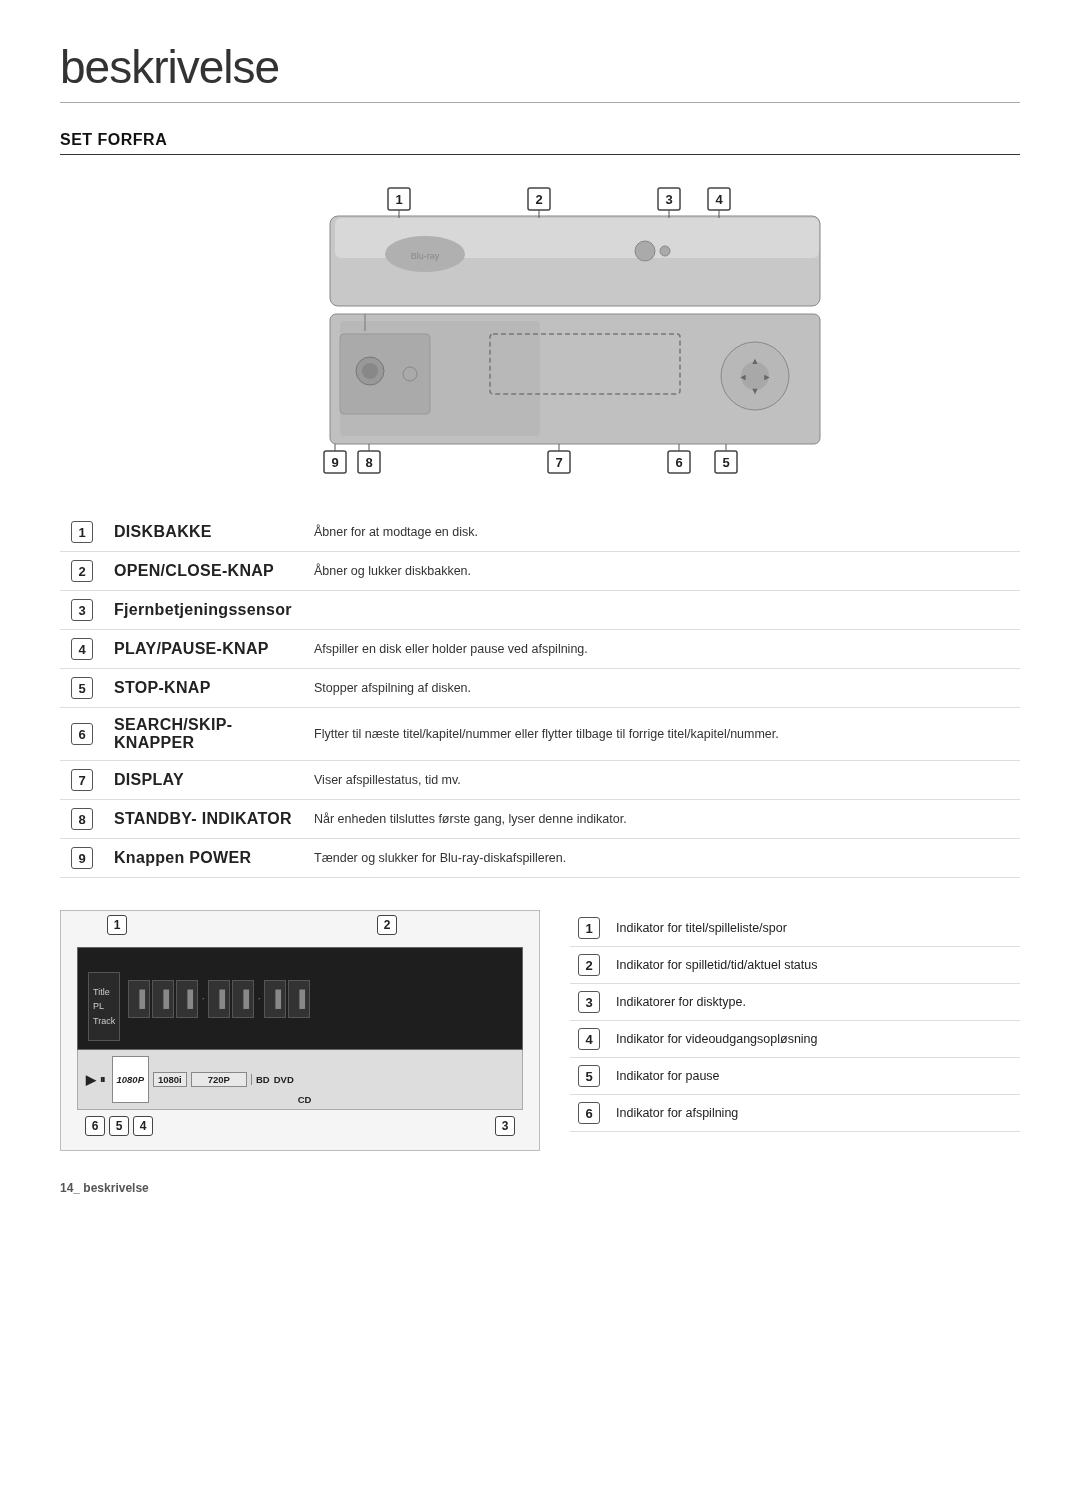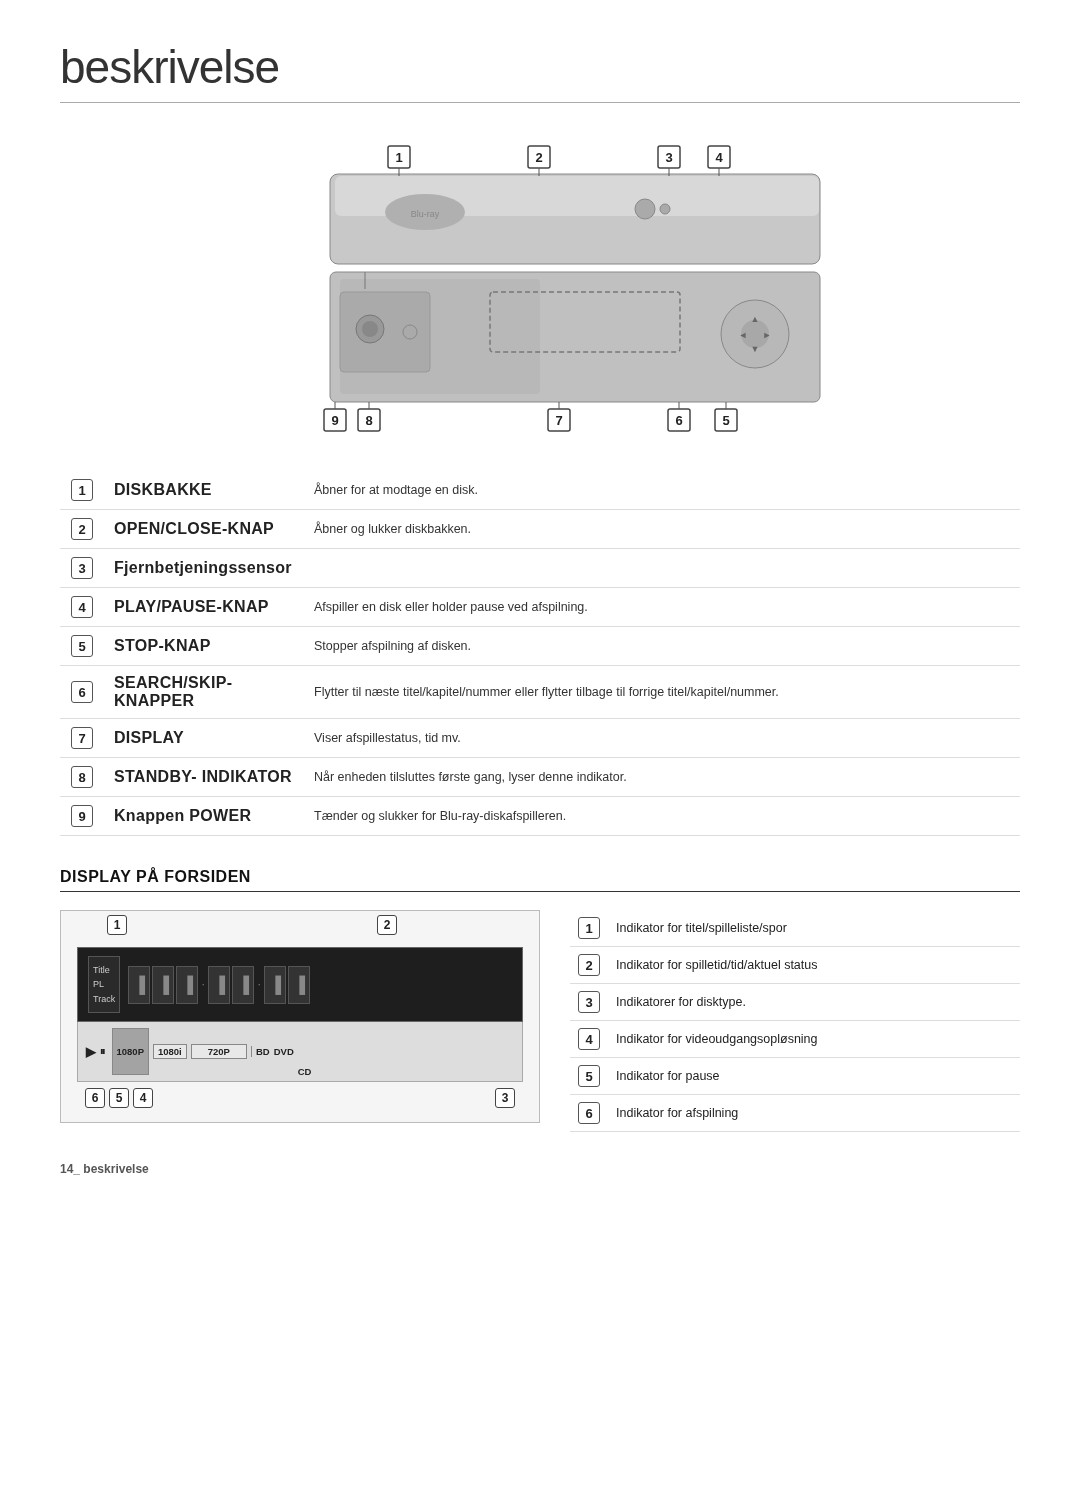--- a/index.html
+++ b/index.html
@@ -134,20 +134,21 @@
       margin-top: 20px;
       font-weight: 700;
     }
   </style>
 </head>
 <body>
 
 <h1 class="page-title">beskrivelse</h1>
 
 <div>
+  <div class="section-heading">SET FORFRA</div>
 
   <div class="diagram-area">
     <svg width="660" height="295" viewBox="0 0 660 295">
 
       <rect x="178" y="2" width="22" height="22" rx="2" fill="white" stroke="#444" stroke-width="1.5"></rect>
       <text x="189" y="18" text-anchor="middle" font-size="13" font-weight="700" fill="#222">1</text>
 
       <rect x="318" y="2" width="22" height="22" rx="2" fill="white" stroke="#444" stroke-width="1.5"></rect>
       <text x="329" y="18" text-anchor="middle" font-size="13" font-weight="700" fill="#222">2</text>
 
@@ -284,34 +285,33 @@
         <span class="num-badge">9</span>
       </td>
       <td>Knappen POWER</td>
       <td>Tænder og slukker for Blu-ray-diskafspilleren.</td>
     </tr>
       </tbody>
   </table>
 </div>
 
 <div class="display-section">
-  <div class="section-heading">DISPLAY PÅ FORSIDEN</div>
 
   <div class="display-grid">
 
     <div class="display-diagram">
 
       <div style="position:relative; display:flex; align-items:flex-start; gap:8px; margin-bottom:6px;">
         <span style="position:absolute; top:-14px; left:30px; display:inline-flex; align-items:center; justify-content:center; width:20px; height:20px; border:1.5px solid #444; border-radius:3px; font-size:12px; font-weight:700; background:#fff;">1</span>
         <span style="position:absolute; top:-14px; left:300px; display:inline-flex; align-items:center; justify-content:center; width:20px; height:20px; border:1.5px solid #444; border-radius:3px; font-size:12px; font-weight:700; background:#fff;">2</span>
       </div>
 
       <div style="margin-top:18px; background:#1e1e1e; border:1px solid #666; padding:8px 10px; display:flex; align-items:center; gap:8px; min-height:70px;">
 
-        <div style="display:flex; flex-direction:column; font-size:9px; color:#ccc; line-height:1.6; border:1px solid #555; padding:6px 4px; background:#2a2a2a;">
+        <div style="display:flex; flex-direction:column; font-size:9px; color:#ccc; line-height:1.6; border:1px solid #555; padding:12px 4px; background:#2a2a2a;margin-top:16px;">
           <span>Title</span>
           <span>PL</span>
           <span>Track</span>
         </div>
 
         <div style="display:flex; gap:2px; flex:1;">
           <div style="width:22px;height:38px;background:#333;border:1px solid #555;display:flex;align-items:center;justify-content:center;color:#888;font-size:16px;">▐</div>
           <div style="width:22px;height:38px;background:#333;border:1px solid #555;display:flex;align-items:center;justify-content:center;color:#888;font-size:16px;">▐</div>
           <div style="width:22px;height:38px;background:#333;border:1px solid #555;display:flex;align-items:center;justify-content:center;color:#888;font-size:16px;">▐</div>
           <div style="width:6px;height:38px;display:flex;align-items:center;justify-content:center;color:#888;font-size:10px;">·</div>
@@ -319,21 +319,21 @@
           <div style="width:22px;height:38px;background:#333;border:1px solid #555;display:flex;align-items:center;justify-content:center;color:#888;font-size:16px;">▐</div>
           <div style="width:6px;height:38px;display:flex;align-items:center;justify-content:center;color:#888;font-size:10px;">·</div>
           <div style="width:22px;height:38px;background:#333;border:1px solid #555;display:flex;align-items:center;justify-content:center;color:#888;font-size:16px;">▐</div>
           <div style="width:22px;height:38px;background:#333;border:1px solid #555;display:flex;align-items:center;justify-content:center;color:#888;font-size:16px;">▐</div>
         </div>
       </div>
 
       <div style="background:#ddd; border:1px solid #aaa; border-top:none; padding:4px 8px; display:flex; align-items:center; gap:4px; font-size:9.5px; font-weight:700; color:#222;">
         <span style="font-size:13px;">▶</span>
         <span style="font-size:11px; margin-right:2px;">⏸</span>
-        <span style="border:1px solid #888; padding:17px 4px; background:#a3a3a3;">1080P</span>
+        <span style="border:1px solid #888; padding:17px 4px; background:#ffffff;font-style:italic;">1080P</span>
         <span style="border:1px solid #888; padding:1px 4px; background:#e8e8e8;">1080i</span>
         <span style="border:1px solid #888; padding:1px 16px; background:#e8e8e8;">720P</span>
         <span style="border-left:1px solid #888; padding-left:4px; font-weight:900;">BD</span>
         <span style="font-weight:700;">DVD</span>
         <span style="font-weight:900;margin-top:40px;">CD</span>
       </div>
 
       <div style="display:flex; justify-content:space-between; padding: 6px 8px 0 8px; position:relative;">
         <div style="display:flex; gap:4px;">
           <span style="display:inline-flex;align-items:center;justify-content:center;width:20px;height:20px;border:1.5px solid #444;border-radius:3px;font-size:12px;font-weight:700;background:#fff;">6</span>

